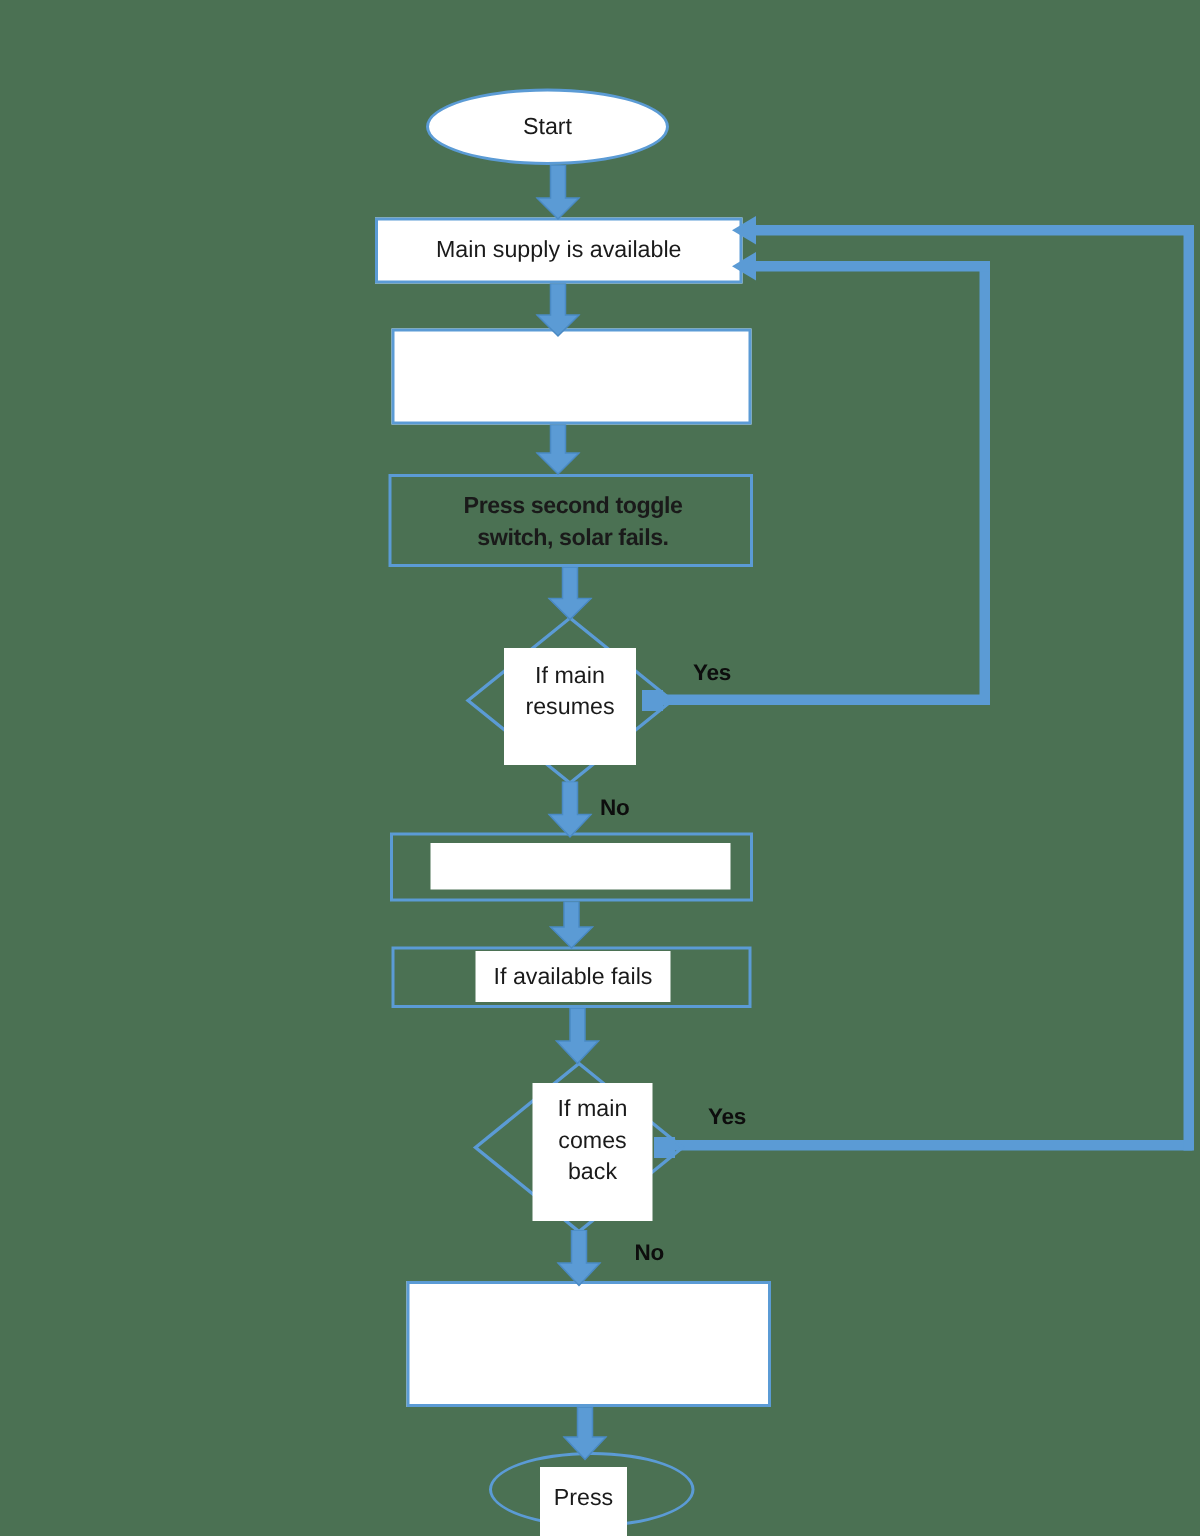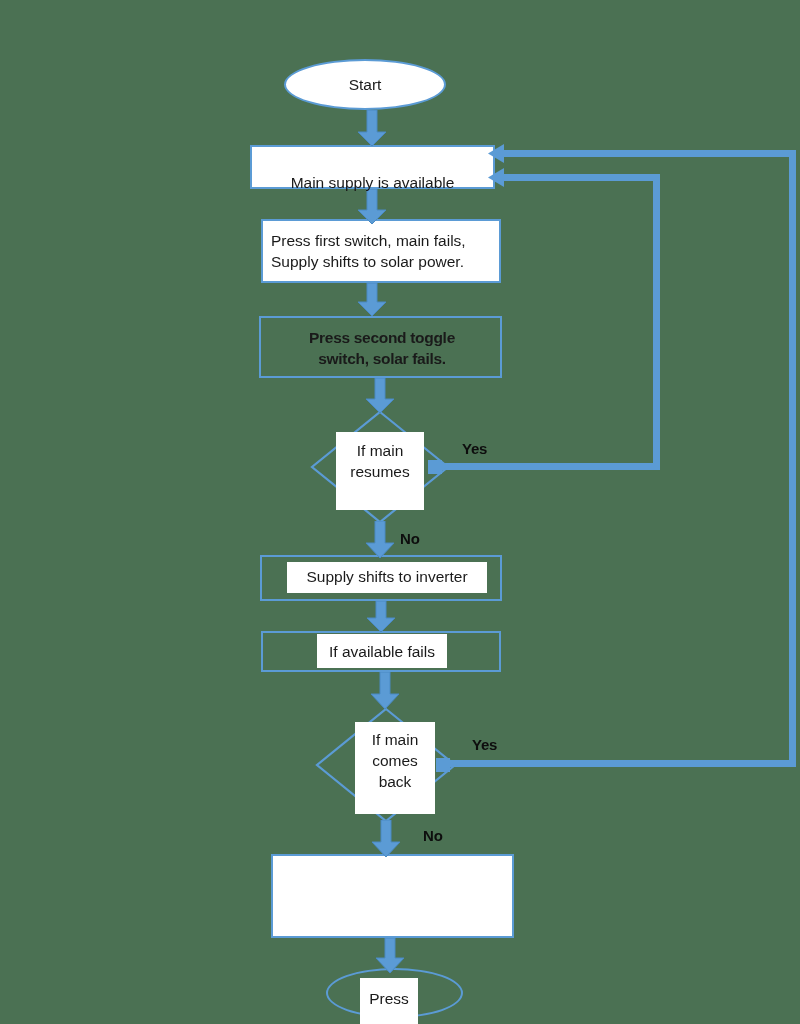--- a/index.html
+++ b/index.html
@@ -102,31 +102,29 @@
   <div class="oval filled" style="left:284px; top:59px; width:162px; height:51px;"></div>
   <div class="node-text" style="left:284px; top:74px; width:162px;">Start</div>
 
   <div class="varrow" style="left:357px; top:110px; width:30px; height:37px;">
     <svg width="30" height="37" viewBox="0 0 30 37">
       <polygon points="10,0 20,0 20,22 29,22 15,36 1,22 10,22" fill="#5b9bd5" stroke="#4a8ac4" stroke-width="1"></polygon>
     </svg>
   </div>
 
   <div class="proc-box filled" style="left:250px; top:145px; width:245px; height:44px;"></div>
-  <div class="node-text" style="left:250px; top:156px; width:245px;margin-top:16px;">Main supply is available</div>
+  <div class="node-text" style="left:250px; top:156px; width:245px;">Main supply is available</div>
 
   <div class="varrow" style="left:357px; top:189px; width:30px; height:36px;">
     <svg width="30" height="36" viewBox="0 0 30 36">
       <polygon points="10,0 20,0 20,21 29,21 15,35 1,21 10,21" fill="#5b9bd5" stroke="#4a8ac4" stroke-width="1"></polygon>
     </svg>
   </div>
 
   <div class="proc-box filled" style="left:261px; top:219px; width:240px; height:64px;"></div>
-  <div class="node-text" style="left:271px; top:230px; width:220px; text-align:left;">Press first switch, main fails,
-Supply shifts to solar power.</div>
 
   <div class="varrow" style="left:357px; top:283px; width:30px; height:34px;">
     <svg width="30" height="34" viewBox="0 0 30 34">
       <polygon points="10,0 20,0 20,19 29,19 15,33 1,19 10,19" fill="#5b9bd5" stroke="#4a8ac4" stroke-width="1"></polygon>
     </svg>
   </div>
 
   <div class="proc-box hollow" style="left:259px; top:316px; width:243px; height:62px;"></div>
   <div class="node-text bold-text" style="left:272px; top:327px; width:220px; text-align:center;">Press second toggle
 switch, solar fails.</div>
@@ -163,21 +161,20 @@
 
   <div class="varrow" style="left:365px; top:521px; width:30px; height:38px;">
     <svg width="30" height="38" viewBox="0 0 30 38">
       <polygon points="10,0 20,0 20,22 29,22 15,37 1,22 10,22" fill="#5b9bd5" stroke="#4a8ac4" stroke-width="1"></polygon>
     </svg>
   </div>
   <div class="edge-label" style="left:400px; top:530px;">No</div>
 
   <div class="proc-box hollow" style="left:260px; top:555px; width:242px; height:46px;"></div>
   <div class="label-plate" style="left:287px; top:562px; width:200px; height:31px;"></div>
-  <div class="node-text" style="left:287px; top:566px; width:200px;">Supply shifts to inverter</div>
 
   <div class="varrow" style="left:366px; top:601px; width:30px; height:32px;">
     <svg width="30" height="32" viewBox="0 0 30 32">
       <polygon points="10,0 20,0 20,17 29,17 15,31 1,17 10,17" fill="#5b9bd5" stroke="#4a8ac4" stroke-width="1"></polygon>
     </svg>
   </div>
 
   <div class="proc-box hollow" style="left:261px; top:631px; width:240px; height:41px;"></div>
   <div class="label-plate" style="left:317px; top:634px; width:130px; height:34px;"></div>
   <div class="node-text" style="left:317px; top:641px; width:130px;">If available fails</div>

